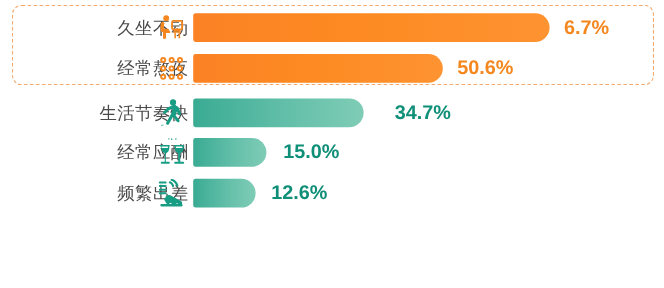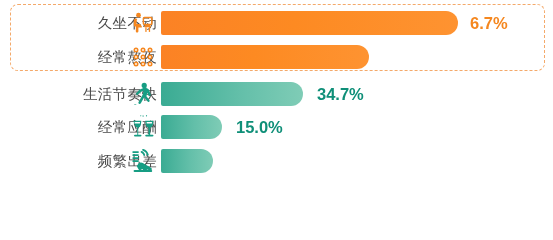--- a/index.html
+++ b/index.html
@@ -150,37 +150,38 @@
             <circle cx="18" cy="11" r="0.9"></circle>
             <circle cx="4" cy="18" r="0.9"></circle>
             <circle cx="11" cy="18" r="0.9"></circle>
             <circle cx="18" cy="18" r="0.9"></circle>
           </g>
         </svg>
       </span>
       <div class="bar-track">
         <div class="bar orange" style="width:208px;"></div>
       </div>
+      <span class="bar-value orange" style="left:381px;">50.6%</span>
     </div>
 
     <div class="row" style="top:79px;">
       <span class="row-label">生活节奏快</span>
       <span class="row-icon">
         <svg width="24" height="25" viewBox="0 0 24 25" aria-hidden="true">
           <g fill="#179d83">
             <circle cx="13.2" cy="3.4" r="2.6"></circle>
             <path d="M15.6 6.2c1.4.3 2.2 1 2.6 2.1l1.5 4.1c.2.7-.1 1.4-.8 1.6-.7.2-1.4-.1-1.6-.8l-.9-2.5-1 3.6 3 3.8c.4.5.3 1.2-.2 1.6-.5.4-1.2.3-1.6-.2l-3.4-4.3-3.4 6.1c-.4.7-1.2.9-1.8.5-.6-.4-.8-1.2-.4-1.8l4-7.2 1.1-4.1-3 1.2-2.7 2.7c-.5.5-1.2.5-1.7 0-.5-.5-.5-1.2 0-1.7l3.1-3.1c.2-.2.4-.3.6-.4l3.9-1.6c.9-.4 1.9-.5 2.7-.2z"></path>
             <path d="M3.3 21.9h2.2l-.5 1.1H3.1z" opacity="0.55"></path>
           </g>
         </svg>
       </span>
       <div class="bar-track">
         <div class="bar green" style="width:142px;"></div>
       </div>
-      <span class="bar-value green" style="left:317px;">34.7%</span>
+      <span class="bar-value green" style="left:329px;">34.7%</span>
     </div>
 
     <div class="row" style="top:112px;">
       <span class="row-label">经常应酬</span>
       <span class="row-icon">
         <svg width="25" height="26" viewBox="0 0 25 26" aria-hidden="true">
           <g fill="#179d83">
             <path d="M11.4 2.2 12 0.9l.8 1.3-.7.5zM14.9 1.6l1.2-.6-.2 1.4-.9-.2zM9.3 1.2l1.2.5-.8.8-.6-.9z"></path>
             <path d="M2.2 6.8h8.1l-.3 3.1c-.2 1.9-1.3 3.3-2.8 3.7v7.1h2.4c.5 0 .9.4.9.9s-.4.9-.9.9H3.9c-.5 0-.9-.4-.9-.9s.4-.9.9-.9h2.4v-7.1c-1.5-.4-2.6-1.8-2.8-3.7z"></path>
             <path d="M14.2 6.8h8.1l-.3 3.1c-.2 1.9-1.3 3.3-2.8 3.7v7.1h2.4c.5 0 .9.4.9.9s-.4.9-.9.9h-6.5c-.5 0-.9-.4-.9-.9s.4-.9.9-.9h2.4v-7.1c-1.5-.4-2.6-1.8-2.8-3.7z"></path>
@@ -209,16 +210,17 @@
             <path d="M10.8 2.1c1.6.6 2.8 2 3.3 3.7.1.5-.2 1-.7 1.1-.5.1-1-.2-1.1-.7-.3-1.1-1.1-2-2.1-2.4-.5-.2-.7-.7-.5-1.2.2-.4.7-.7 1.1-.5z"></path>
             <path d="M12.4 0c2.6.8 4.6 2.9 5.3 5.6.1.5-.2 1-.7 1.1-.5.1-1-.2-1.1-.7-.6-2.1-2.1-3.7-4.1-4.3-.5-.2-.8-.7-.6-1.2.2-.4.7-.7 1.2-.5z"></path>
             <path d="M7.2 14.8c1.2-1.3 3.1-1.6 4.6-.7l8.2 4.6c.8.4 1.1 1.4.6 2.2-.4.7-1.4 1-2.1.6l-2-1.1-2.4 1.4c-.5.3-1.2.2-1.6-.3l-1.1-1.5-1.8 1c-.7.4-1.6.1-2-.6l-1.5-2.6c-.4-.7-.1-1.6.6-2z"></path>
             <rect x="2.6" y="21.1" width="18.6" height="1.9" rx="0.9"></rect>
           </g>
         </svg>
       </span>
       <div class="bar-track">
         <div class="bar green" style="width:52px;"></div>
       </div>
+      <span class="bar-value green" style="left:226px;">12.6%</span>
     </div>
 
   </div>
 </div>
 
 </body></html>

